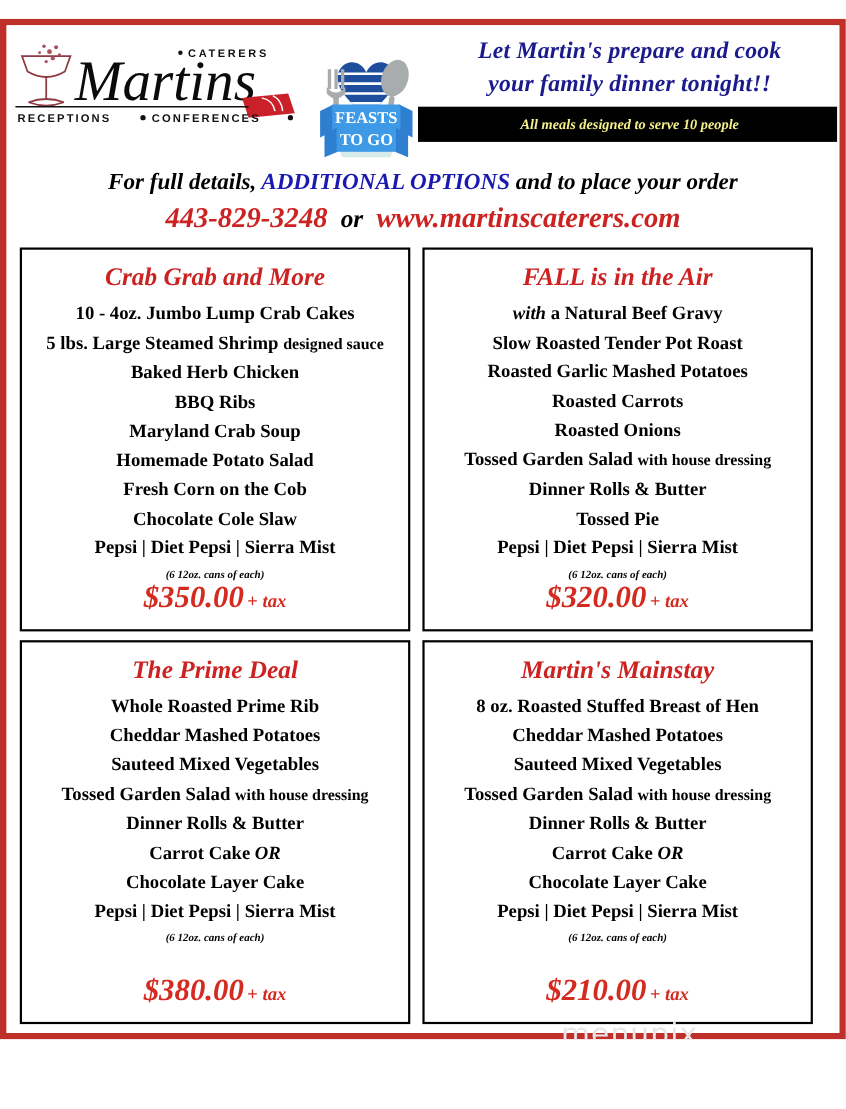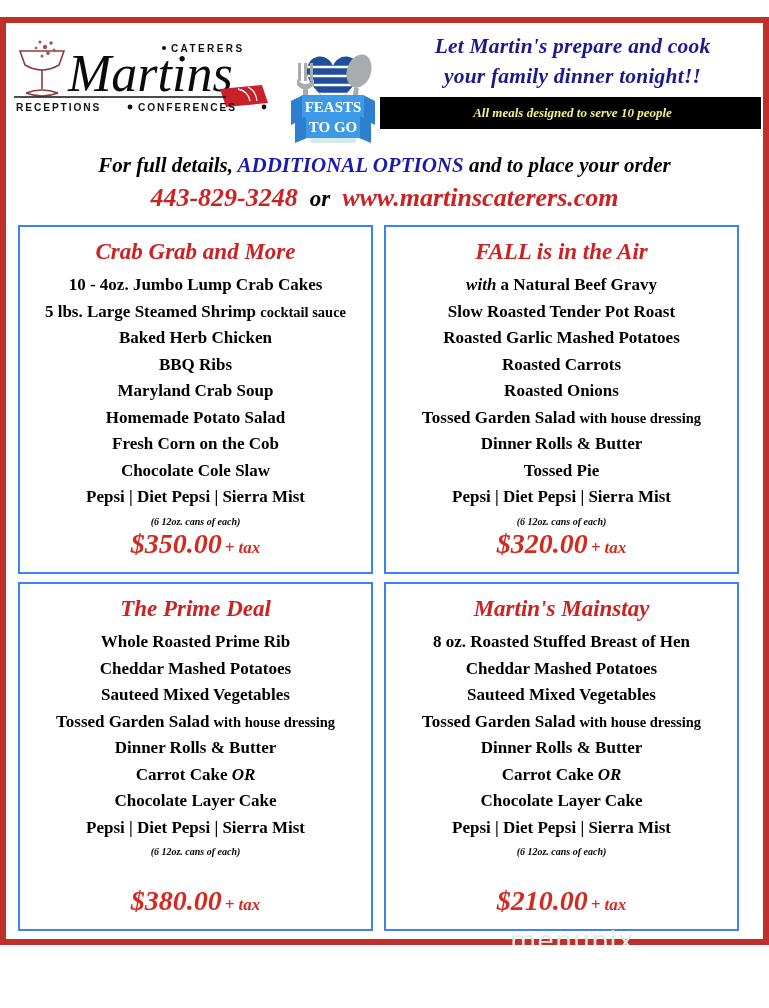--- a/index.html
+++ b/index.html
@@ -129,21 +129,21 @@
     position: absolute;
     left: 10px;
     top: 200px;
     width: 733px;
     display: grid;
     grid-template-columns: 355px 355px;
     column-gap: 11px;
     row-gap: 8px;
   }
   .menu-box {
-    border: 2px solid #3b82f6;
+    border: 2px solid #000000;
     box-sizing: border-box;
     background: #ffffff;
     height: 349px;
     position: relative;
     padding: 6px 6px 0 6px;
   }
   .box-title {
     text-align: center;
     color: #cc2222;
     font-size: 23px;
@@ -357,21 +357,21 @@
       <div class="contact-line1"><span>For full details, </span><span class="blue">ADDITIONAL OPTIONS</span><span> and to place your order</span></div>
       <div class="contact-line2"><span class="phone">443-829-3248</span><span class="orword" style="margin:0 12px;">or</span><span class="site">www.martinscaterers.com</span></div>
     </div>
 
     <div class="menu-grid">
 
       <div class="menu-box">
         <div class="box-title">Crab Grab and More</div>
         <ul class="item-list">
           <li class="item"><span>10 -  4oz. Jumbo Lump Crab Cakes</span></li>
-          <li class="item"><span>5 lbs. Large Steamed Shrimp</span> <span class="sub">cocktail sauce</span></li>
+          <li class="item"><span>5 lbs. Large Steamed Shrimp</span> <span class="sub">designed sauce</span></li>
           <li class="item"><span>Baked Herb Chicken</span></li>
           <li class="item"><span>BBQ Ribs</span></li>
           <li class="item"><span>Maryland Crab Soup</span></li>
           <li class="item"><span>Homemade Potato Salad</span></li>
           <li class="item"><span>Fresh Corn on the Cob</span></li>
           <li class="item"><span>Chocolate Cole Slaw</span></li>
           <li class="item"><span>Pepsi |  Diet Pepsi | Sierra Mist</span></li>
         </ul>
         <div class="cans-note">(6  12oz. cans of each)</div>
         <div class="price-row"><span class="price">$350.00</span><span class="price-tax">+ tax</span></div>

